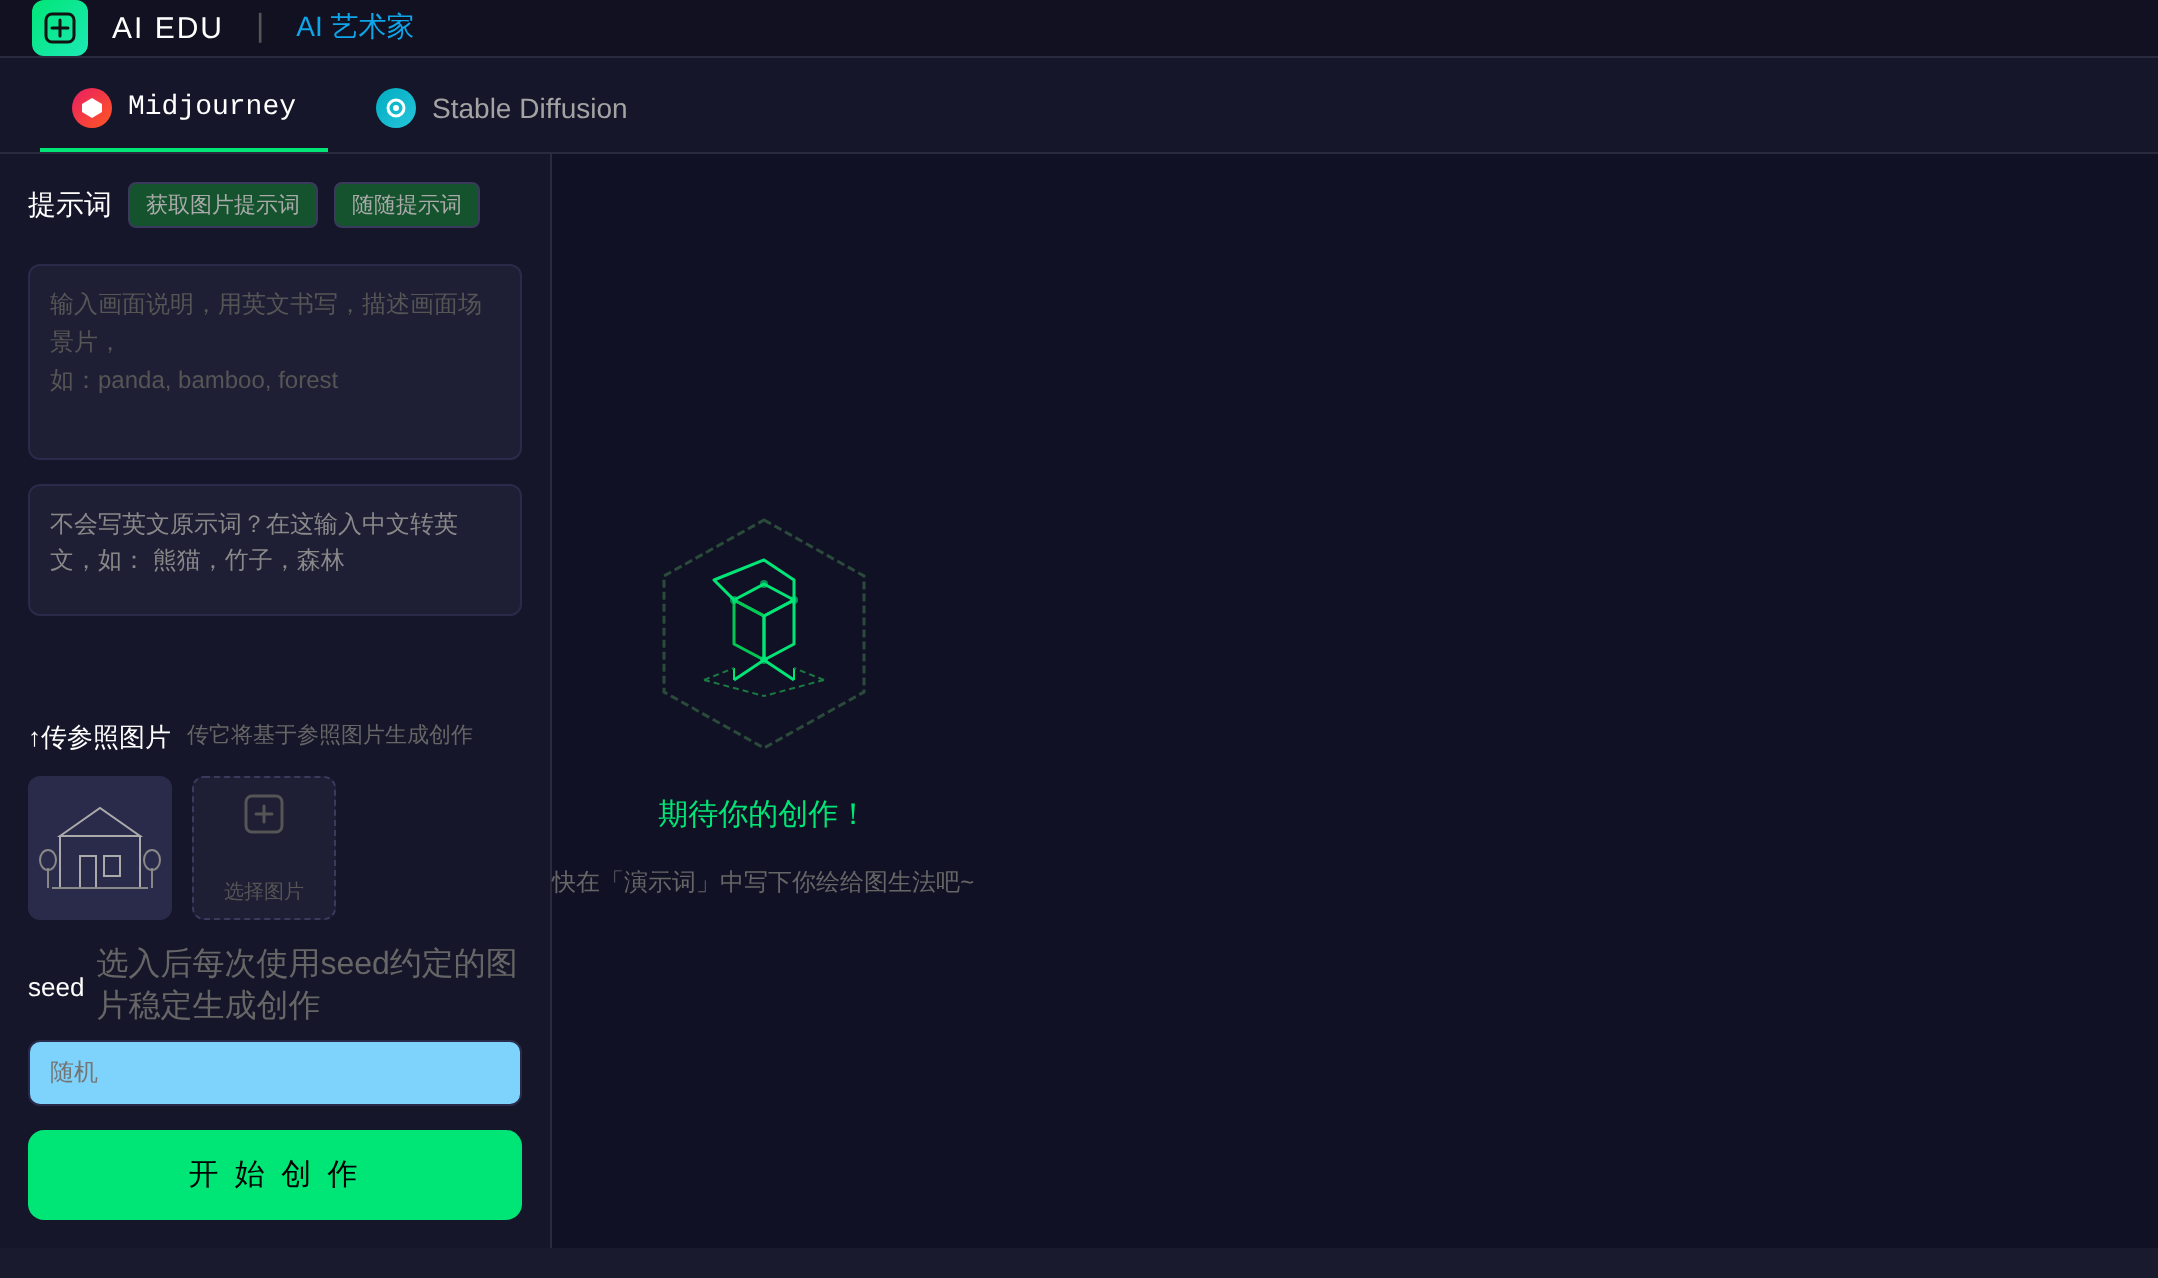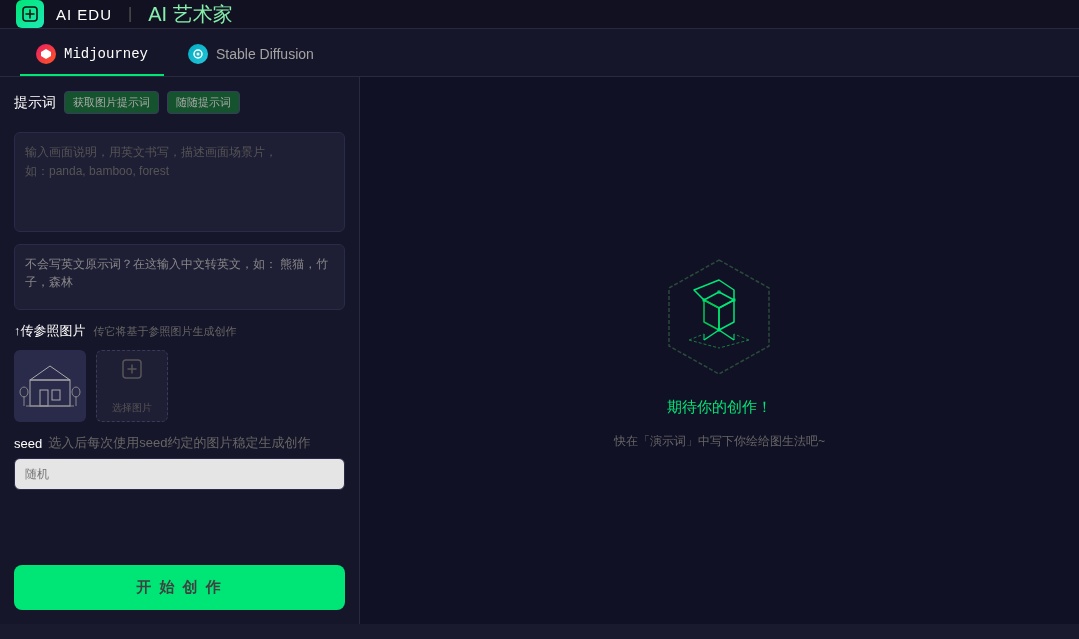--- a/index.html
+++ b/index.html
@@ -39,22 +39,22 @@
       font-size: 15px;
       font-weight: 500;
       letter-spacing: 1px;
     }
     .header-divider {
       color: #555;
       font-size: 16px;
       margin: 0 4px;
     }
     .header-subtitle {
-      color: #86efac;
-      font-size: 20px;
+      color: #0ea5e9;
+      font-size: 14px;
     }
 
     
     .tabs {
       background: #16162a;
       height: 48px;
       display: flex;
       align-items: flex-end;
       padding: 0 20px;
       border-bottom: 1px solid #2a2a3e;
@@ -92,21 +92,21 @@
     }
 
     
     .main {
       display: flex;
       height: calc(639px - 44px - 48px);
     }
 
     
     .left-panel {
-      width: 360px;
+      width: 276px;
       background: #16162a;
       border-right: 1px solid #2a2a3e;
       padding: 14px;
       display: flex;
       flex-direction: column;
       gap: 12px;
       overflow-y: auto;
       flex-shrink: 0;
     }
 
@@ -181,23 +181,24 @@
       text-align: center;
     }
     .trans-btn + .trans-btn {
       border-left: 1px solid #2a2a4a;
     }
 
     
     .upload-section { }
     .upload-header {
       display: flex;
-      align-items: center;
+      align-items: flex-start;
       gap: 8px;
       margin-bottom: 10px;
+      margin-top: 40px;
     }
     .upload-label {
       color: #fff;
       font-size: 13px;
       font-weight: 500;
     }
     .upload-hint {
       color: #666;
       font-size: 11px;
     }
@@ -248,56 +249,56 @@
       gap: 6px;
       margin-bottom: 6px;
     }
     .seed-label-main {
       color: #fff;
       font-size: 13px;
       font-weight: 500;
     }
     .seed-hint-text {
       color: #666;
-      font-size: 13px;
+      font-size: 16px;
       flex: 1;
     }
     .seed-input {
       width: 100%;
-      background: #e5e5e5;
+      background: #7dd3fc;
       border: 1px solid #2a2a4a;
       border-radius: 6px;
       padding: 8px 10px;
       color: #666;
       font-size: 12px;
       outline: none;
-      font-family: Liberation Sans, sans-serif;
+      font-family: Liberation Serif, serif;
     }
 
     
     .start-btn {
       width: 100%;
       background: #00e676;
       border: none;
       border-radius: 8px;
       padding: 13px;
-      color: #404040;
+      color: #000000;
       font-size: 15px;
-      font-weight: 700;
+      font-weight: 400;
       cursor: pointer;
       letter-spacing: 2px;
       margin-top: auto;
     }
 
     
     .right-panel {
       flex: 1;
       background: #111126;
       display: flex;
-      align-items: center;
+      align-items: flex-start;
       justify-content: center;
       flex-direction: column;
       gap: 20px;
       position: relative;
       font-family: Liberation Mono, monospace;
     }
 
     .empty-state {
       display: flex;
       flex-direction: column;

